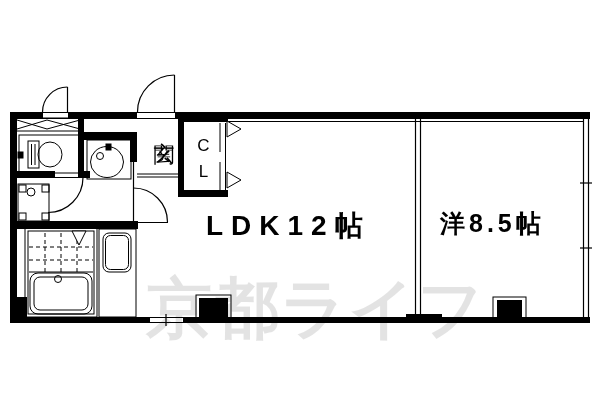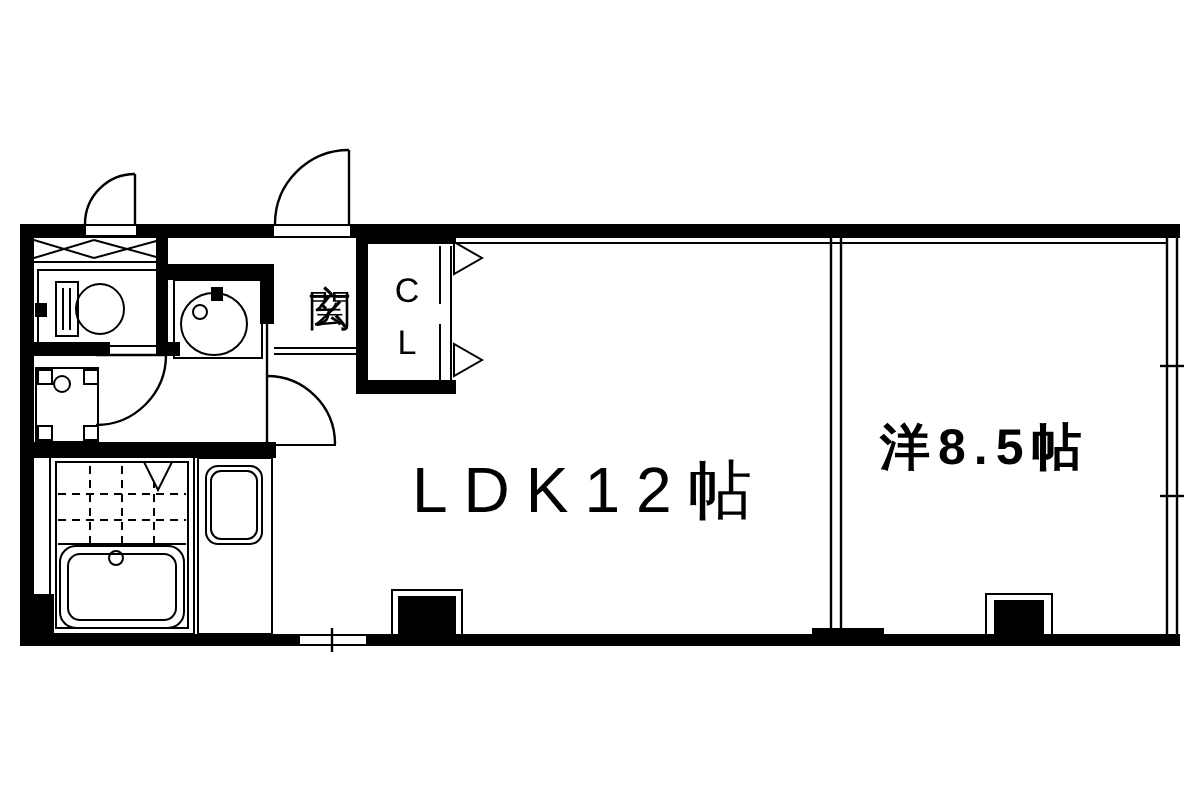--- a/index.html
+++ b/index.html
@@ -2,21 +2,21 @@
 <html><head>
 <meta charset="utf-8">
 <style>
   html,body{margin:0;padding:0;background:#fff;}
   #canvas{
     position:relative;width:600px;height:400px;background:#fff;overflow:hidden;
     font-family:"Liberation Sans",sans-serif;
   }
   #plan-svg{position:absolute;left:0;top:0;z-index:1;}
   .label{position:absolute;z-index:2;color:#000;white-space:nowrap;}
-  .label-ldk{left:206px;top:224px;font-size:32px;letter-spacing:8px;font-weight:400;}
+  .label-ldk{left:206px;top:207px;font-size:28px;letter-spacing:8px;font-weight:700;}
   .label-western{left:440px;top:207px;font-size:25px;letter-spacing:4px;font-weight:700;}
   .label-genkan{left:150px;top:125px;font-size:21px;writing-mode:vertical-rl;text-orientation:upright;letter-spacing:4px;}
   .label-closet{left:193px;top:136px;font-size:17px;writing-mode:vertical-rl;text-orientation:upright;letter-spacing:7px;}
   .watermark{
     position:absolute;left:146px;top:264px;z-index:3;
     font-size:66px;font-weight:bold;letter-spacing:1px;
     color:rgba(0,0,0,0.11);pointer-events:none;
   }
 </style>
 </head>
@@ -171,13 +171,14 @@
       <rect x="493" y="297" width="33" height="21" fill="none" stroke="#000" stroke-width="1"></rect>
       <rect x="497" y="300" width="25" height="18" fill="#000"></rect>
     </g>
   </svg>
 
   <div class="label label-ldk">LDK12帖</div>
   <div class="label label-western">洋8.5帖</div>
   <div class="label label-genkan">玄関</div>
   <div class="label label-closet">CL</div>
 
+  <div class="watermark">京都ライフ</div>
 </div>
 
 </body></html>

